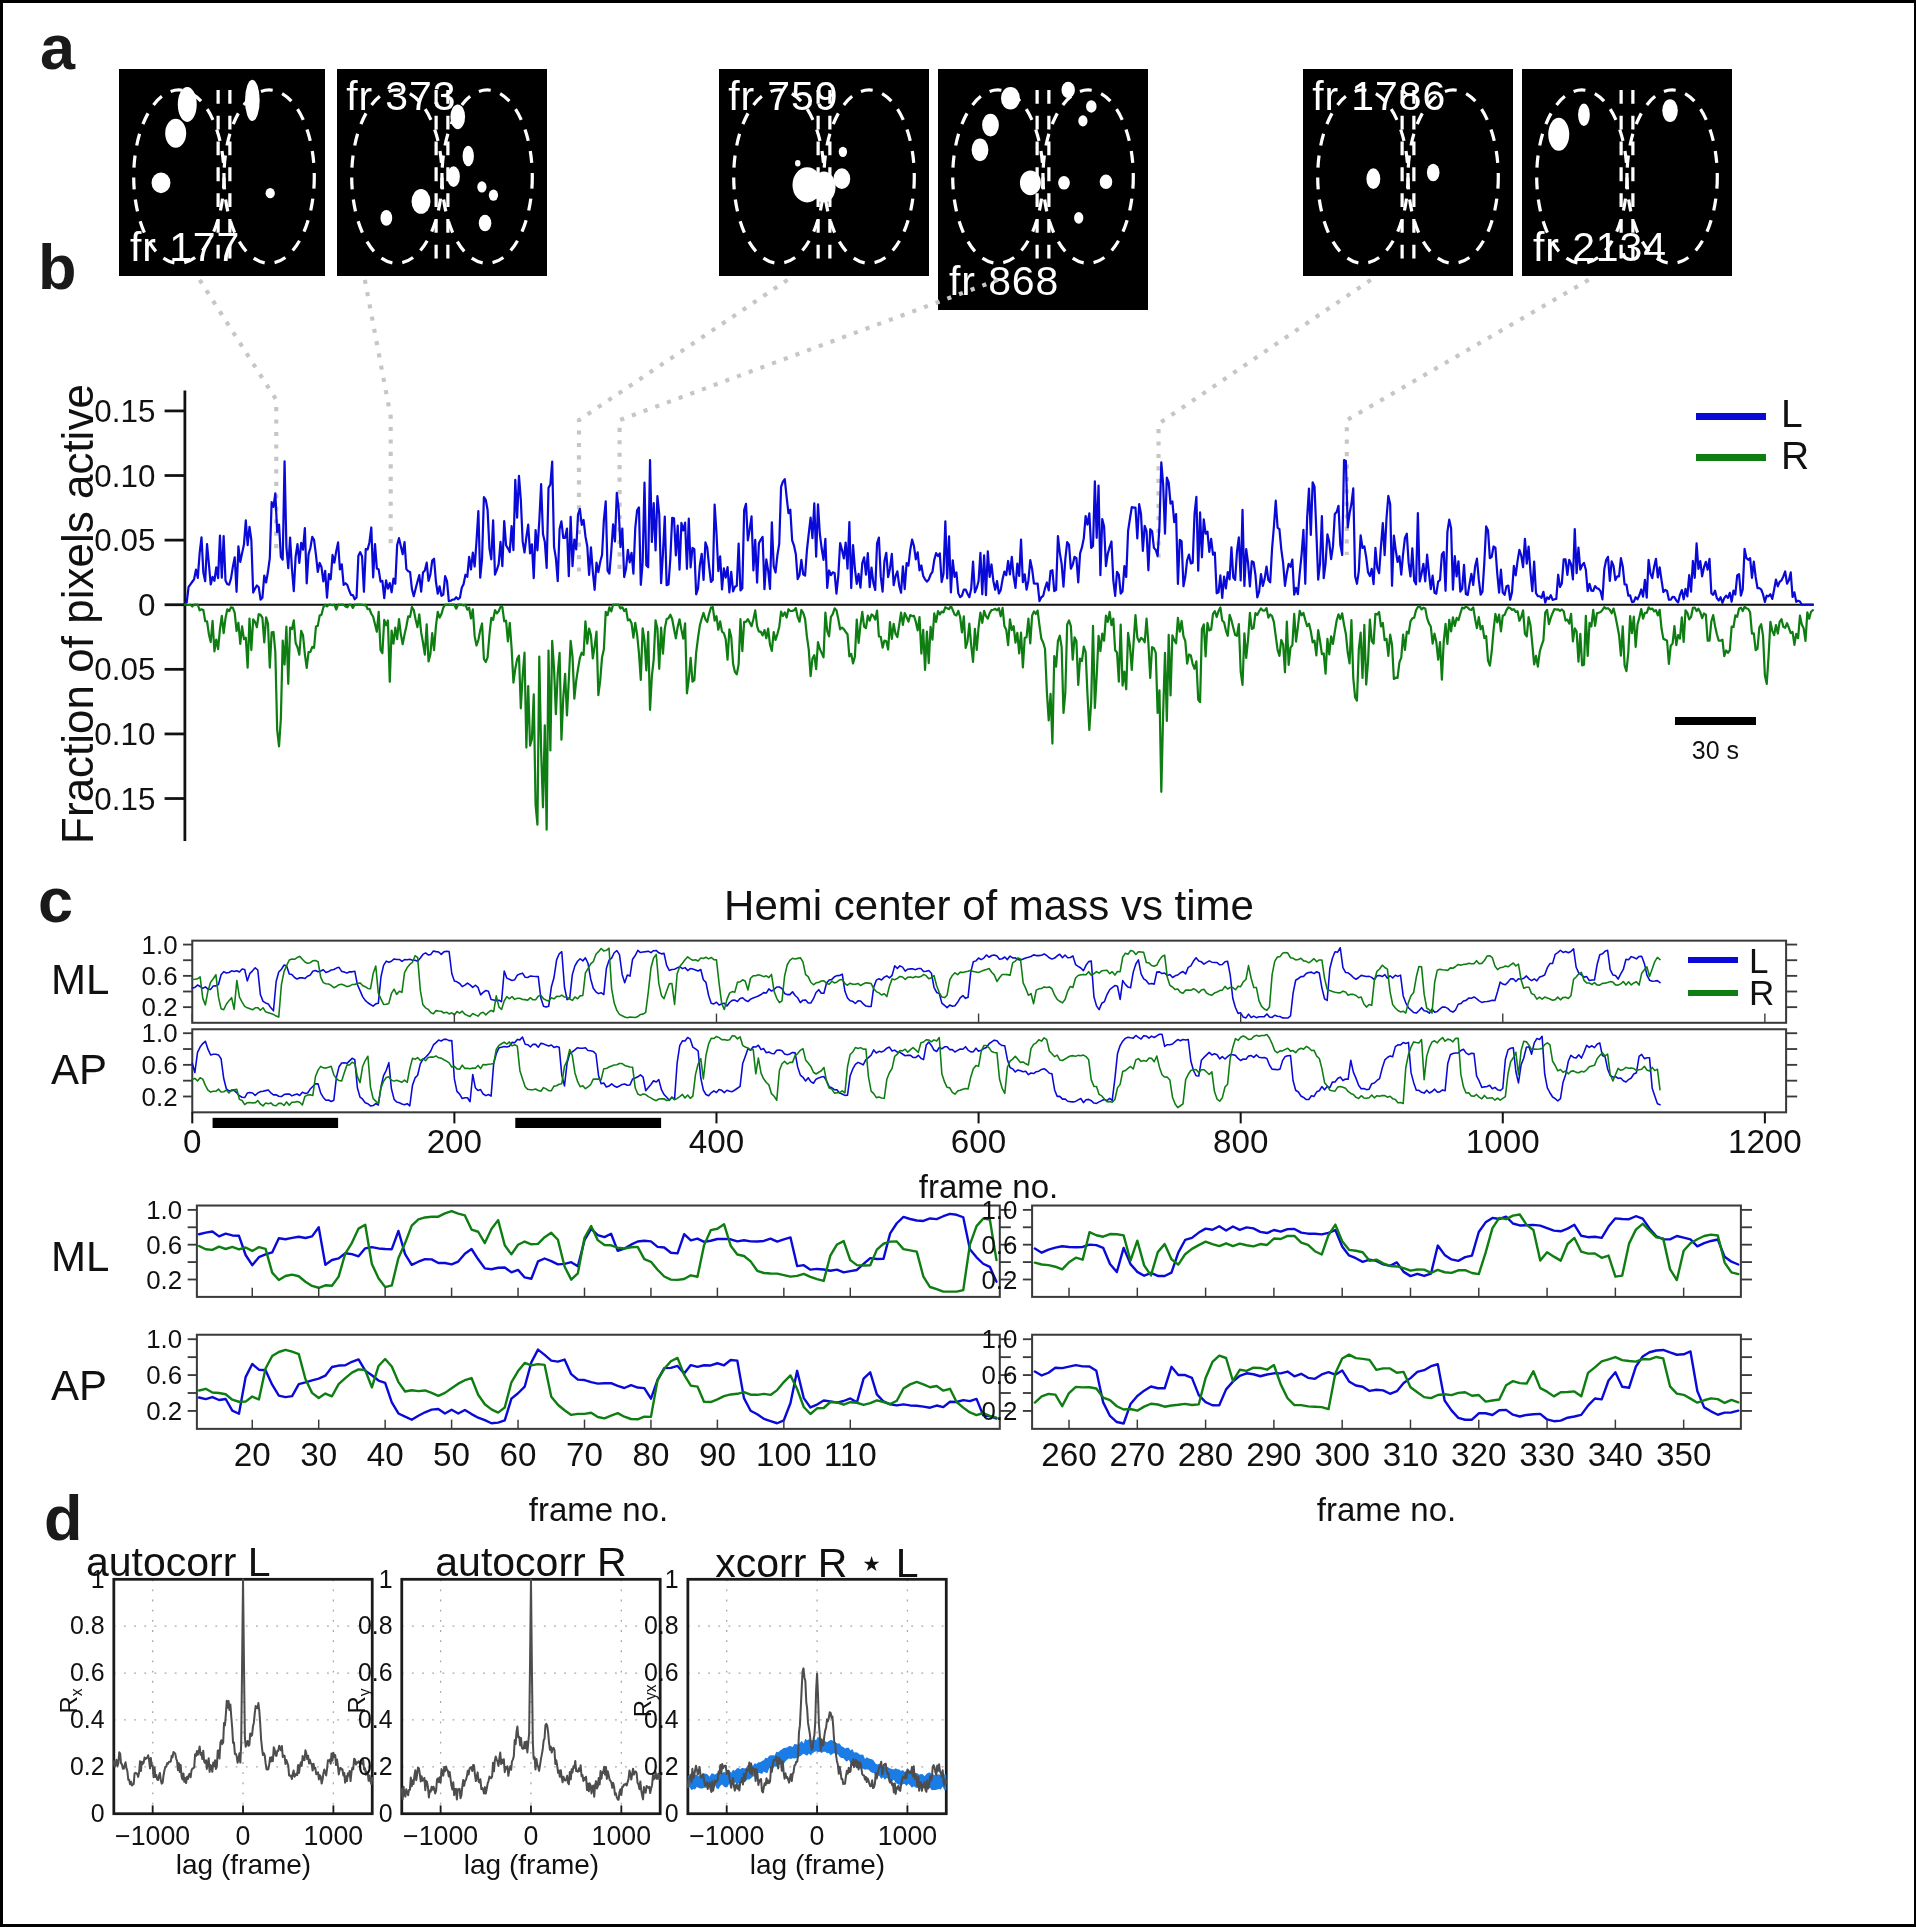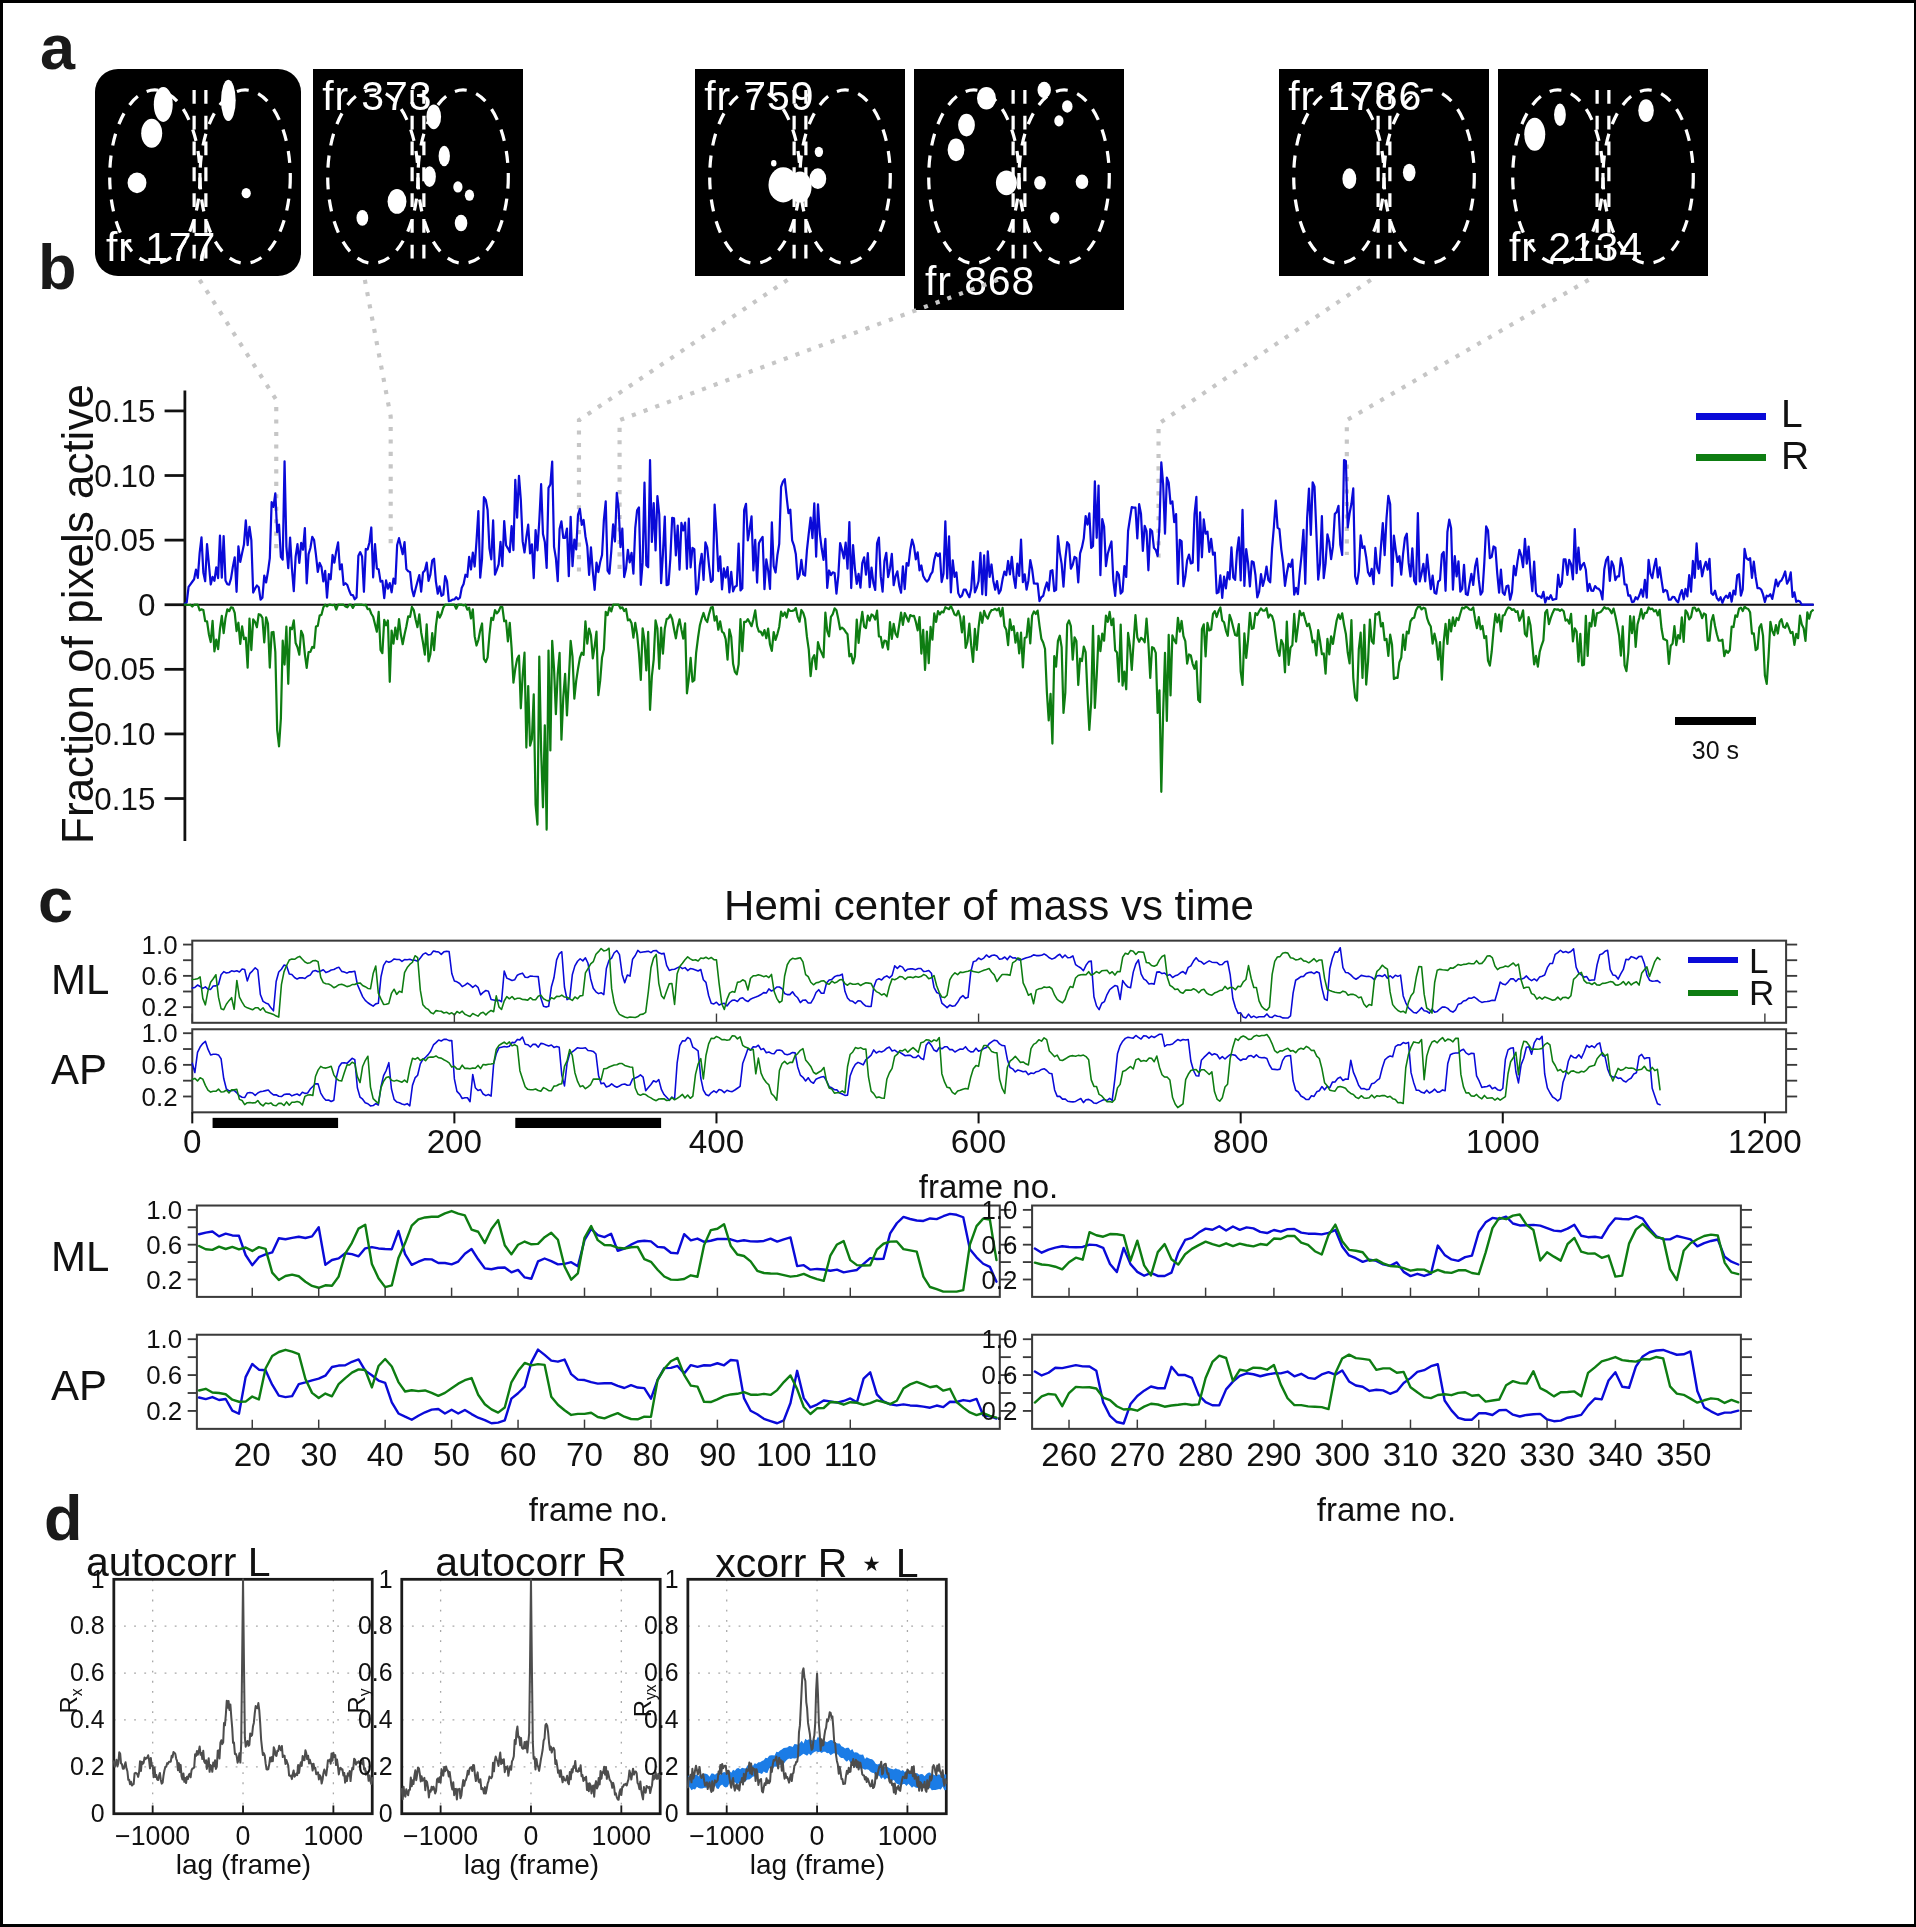--- a/index.html
+++ b/index.html
@@ -1,19 +1,19 @@
 <!DOCTYPE html>
 <html style="font-size:14.8px"><head>
 <meta charset="utf-8">
 <style>
   html,body{margin:0;padding:0;background:#ffffff;}
   .fig{position:relative;width:1917px;height:1927px;background:#fff;border:3.7px solid #000;
        box-sizing:border-box;font-family:"Liberation Sans",sans-serif;overflow:hidden;}
   .pl{position:absolute;font-weight:bold;font-size:63px;color:#1a1a1a;line-height:1;}
-  .frame{position:absolute;background:#000;}
+  .frame{position:absolute;background:#000;margin-left:24px;}
   .frame svg{position:absolute;left:0;top:0;}
   .frlabel{position:absolute;color:#fff;font-size:41px;letter-spacing:0.9px;}
   .frlabel.bl{left:11px;bottom:5.5px;}
   .frlabel.tl{left:9.2px;top:3.7px;}
   #overlay{position:absolute;left:0;top:0;}
   .t{position:absolute;color:#111;white-space:nowrap;}
   .vlabel{position:absolute;color:#111;transform:rotate(-90deg);transform-origin:center;
           white-space:nowrap;text-align:center;}
   .legline{position:absolute;height:6.5px;}
   .sbar{position:absolute;background:#000;}
@@ -22,21 +22,21 @@
 </head>
 <body>
 
 <div class="fig">
 
   <div class="pl" style="left:37px;top:13px;">a</div>
   <div class="pl" style="left:35px;top:233px;">b</div>
   <div class="pl" style="left:35px;top:866px;">c</div>
   <div class="pl" style="left:41px;top:1484px;">d</div>
 
-  <div class="frame" id="fr0" style="left: 92px; top: 66px; width: 206px; height: 207px; border-radius: 23px;">
+  <div class="frame" id="fr0" style="left: 92px; top: 66px; width: 206px; height: 207px;">
       <svg width="210" height="207" viewBox="0 0 228 224">
         <ellipse cx="64.97999999999999" cy="116.48" rx="49.019999999999996" ry="94.08" stroke="#ffffff" stroke-width="3.5" fill="none" stroke-dasharray="13 11"></ellipse>
         <ellipse cx="163.01999999999998" cy="116.48" rx="49.019999999999996" ry="94.08" stroke="#ffffff" stroke-width="3.5" fill="none" stroke-dasharray="13 11"></ellipse>
         <line x1="107.616" y1="22.400000000000002" x2="107.616" y2="206.08" stroke="#ffffff" stroke-width="3.5" fill="none" stroke-dasharray="15 13"></line>
         <line x1="120.384" y1="22.400000000000002" x2="120.384" y2="206.08" stroke="#ffffff" stroke-width="3.5" fill="none" stroke-dasharray="15 13"></line>
         <ellipse cx="74.10000000000001" cy="38.080000000000005" rx="10.26" ry="19.040000000000003" fill="#fff"></ellipse>
         <ellipse cx="61.56" cy="69.44" rx="11.4" ry="15.680000000000001" fill="#fff"></ellipse>
         <ellipse cx="144.78" cy="33.6" rx="7.98" ry="22.400000000000002" fill="#fff"></ellipse>
         <ellipse cx="45.6" cy="123.20000000000002" rx="10.26" ry="11.200000000000001" fill="#fff"></ellipse>
         <ellipse cx="164.16" cy="134.4" rx="5.016" ry="5.6000000000000005" fill="#fff"></ellipse>

